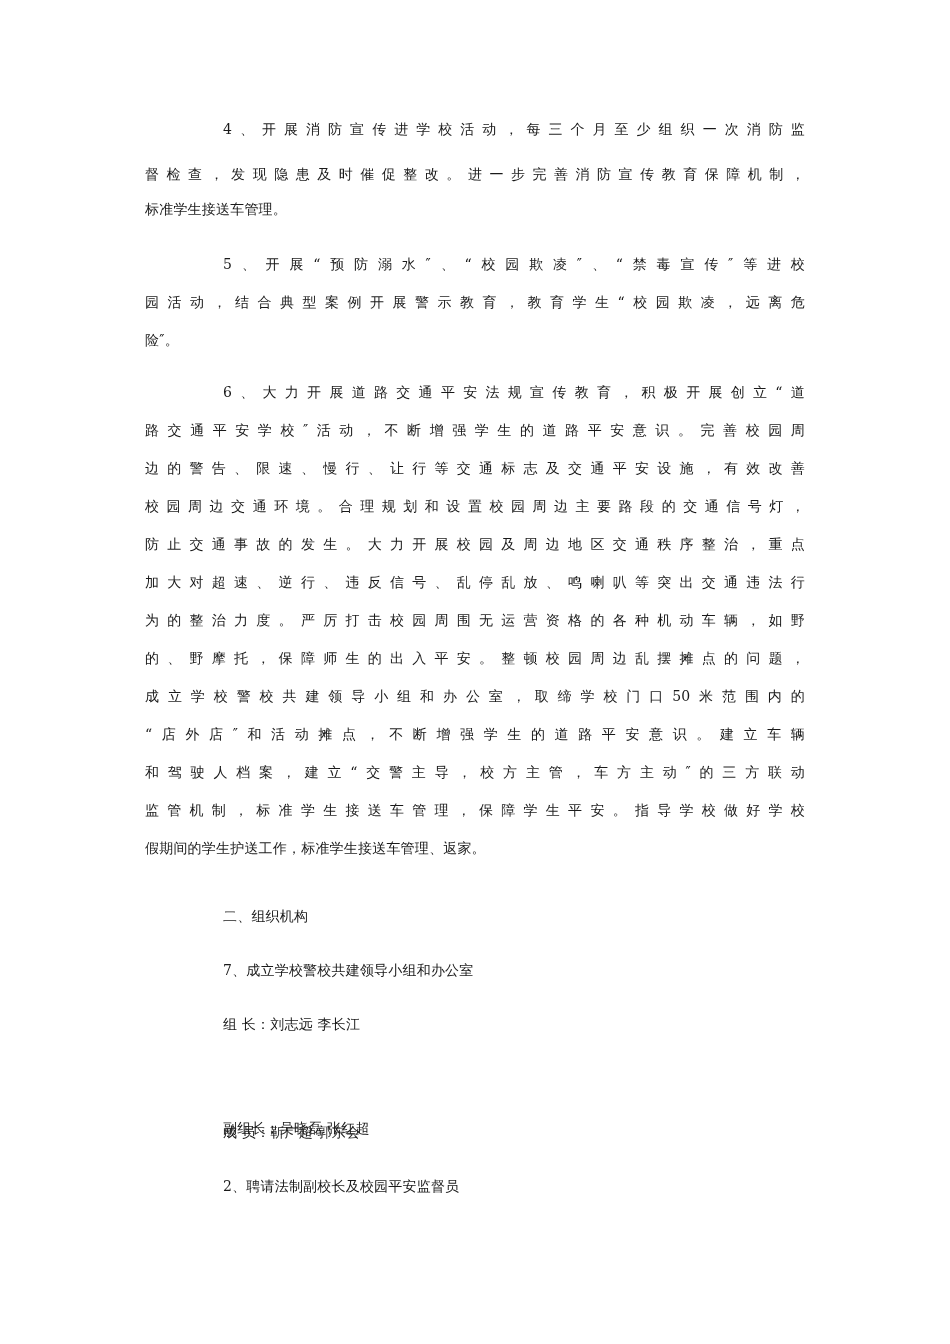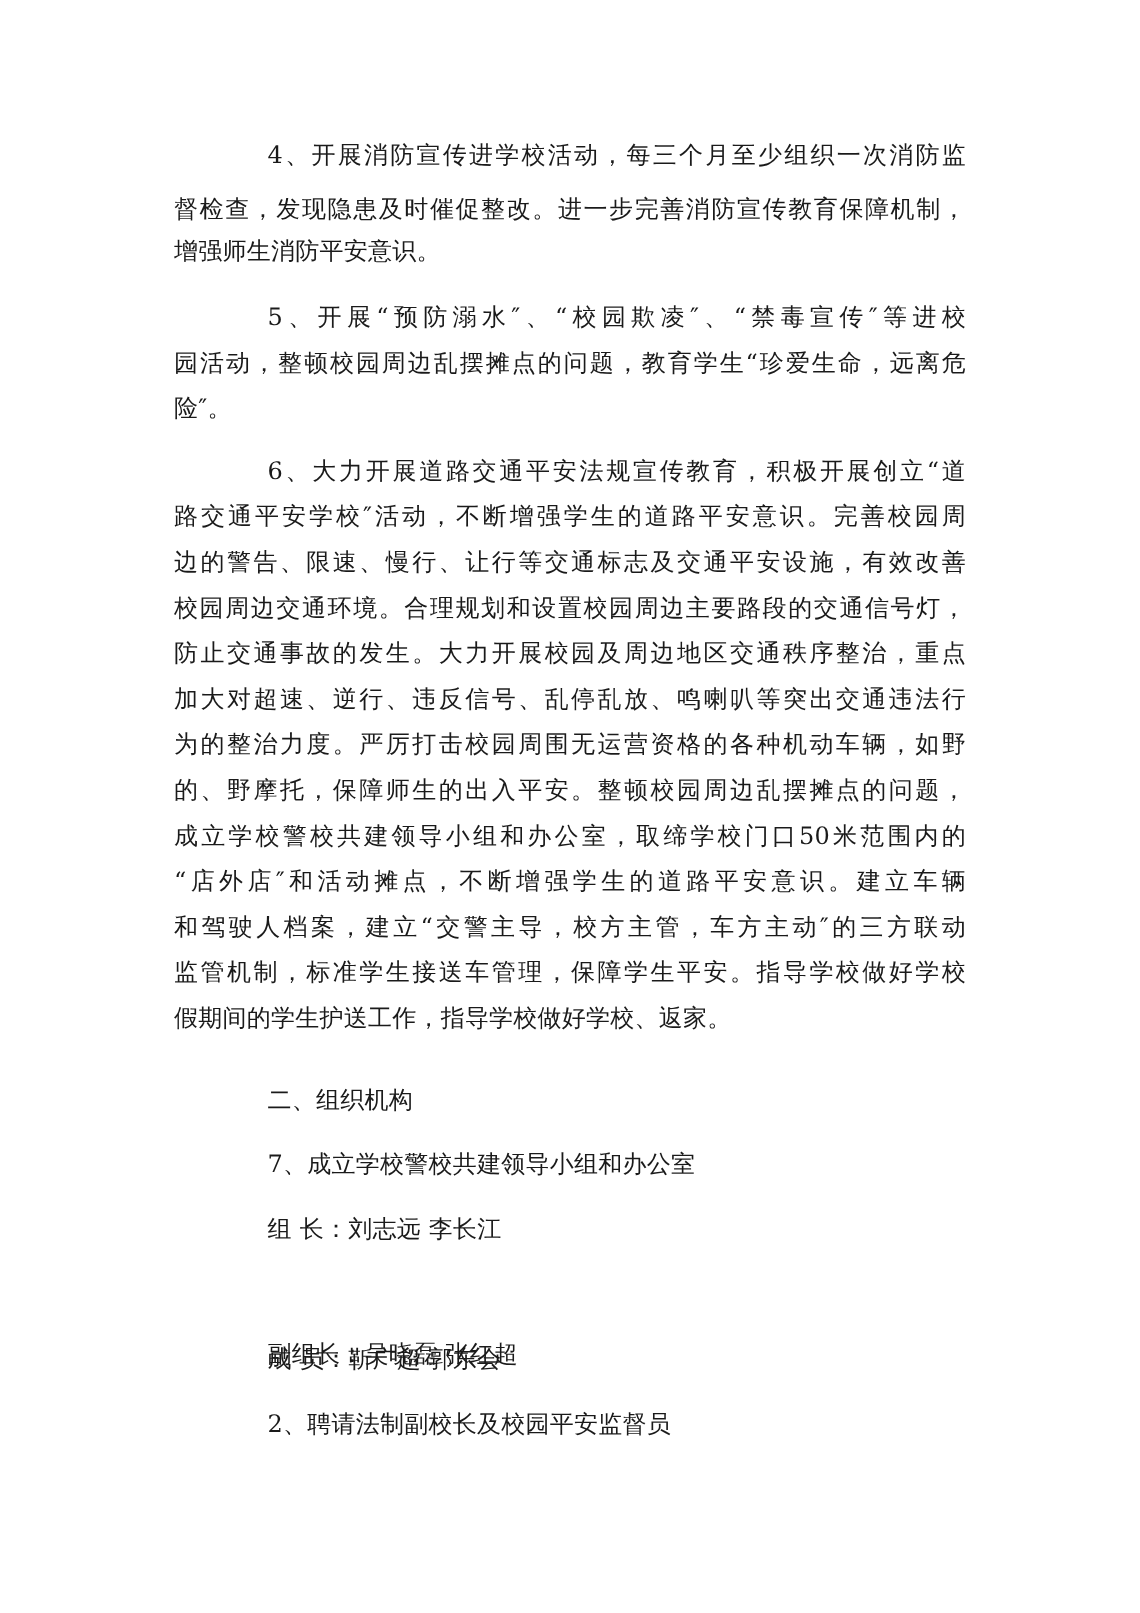--- a/index.html
+++ b/index.html
@@ -19,21 +19,21 @@
       position: absolute;
       left: 145px;
       top: 0;
       width: 660px;
     }
     .line {
       position: absolute;
       left: 0;
       height: 38px;
       line-height: 38px;
-      font-size: 20px;
+      font-size: 14px;
       white-space: nowrap;
       letter-spacing: 0.2px;
     }
     .line.justify {
       width: 660px;
       text-align: justify;
       text-align-last: justify;
     }
     .indent {
       left: 78px;
@@ -42,39 +42,39 @@
       width: 582px;
     }
   </style>
 </head>
 <body>
 
 <div class="page">
 
   <div class="line justify indent" style="top:110px">4、开展消防宣传进学校活动，每三个月至少组织一次消防监</div>
   <div class="line justify" style="top:155px">督检查，发现隐患及时催促整改。进一步完善消防宣传教育保障机制，</div>
-  <div class="line" style="top:190px">增强师生消防平安意识。</div>
+  <div class="line" style="top:190px">标准学生接送车管理。</div>
 
   <div class="line justify indent" style="top:245px">5、开展“预防溺水″、“校园欺凌″、“禁毒宣传″等进校</div>
-  <div class="line justify" style="top:283px">园活动，整顿校园周边乱摆摊点的问题，教育学生“珍爱生命，远离危</div>
+  <div class="line justify" style="top:283px">园活动，结合典型案例开展警示教育，教育学生“校园欺凌，远离危</div>
   <div class="line" style="top:321px">险″。</div>
 
   <div class="line justify indent" style="top:373px">6、大力开展道路交通平安法规宣传教育，积极开展创立“道</div>
   <div class="line justify" style="top:411px">路交通平安学校″活动，不断增强学生的道路平安意识。完善校园周</div>
   <div class="line justify" style="top:449px">边的警告、限速、慢行、让行等交通标志及交通平安设施，有效改善</div>
   <div class="line justify" style="top:487px">校园周边交通环境。合理规划和设置校园周边主要路段的交通信号灯，</div>
   <div class="line justify" style="top:525px">防止交通事故的发生。大力开展校园及周边地区交通秩序整治，重点</div>
   <div class="line justify" style="top:563px">加大对超速、逆行、违反信号、乱停乱放、鸣喇叭等突出交通违法行</div>
   <div class="line justify" style="top:601px">为的整治力度。严厉打击校园周围无运营资格的各种机动车辆，如野</div>
   <div class="line justify" style="top:639px">的、野摩托，保障师生的出入平安。整顿校园周边乱摆摊点的问题，</div>
   <div class="line justify" style="top:677px">成立学校警校共建领导小组和办公室，取缔学校门口50米范围内的</div>
   <div class="line justify" style="top:715px">“店外店″和活动摊点，不断增强学生的道路平安意识。建立车辆</div>
   <div class="line justify" style="top:753px">和驾驶人档案，建立“交警主导，校方主管，车方主动″的三方联动</div>
   <div class="line justify" style="top:791px">监管机制，标准学生接送车管理，保障学生平安。指导学校做好学校</div>
-  <div class="line" style="top:829px">假期间的学生护送工作，指导学校做好学校、返家。</div>
+  <div class="line" style="top:829px">假期间的学生护送工作，标准学生接送车管理、返家。</div>
 
   <div class="line indent" style="top:897px">二、组织机构</div>
   <div class="line indent" style="top:951px">7、成立学校警校共建领导小组和办公室</div>
   <div class="line indent" style="top:1005px">组 长：刘志远 李长江</div>
   <div class="line indent" style="top:1109px">副组长：吴晓磊 张红超</div>
   <div class="line indent" style="top:1113px">成 员：靳广超 郭东会</div>
   <div class="line indent" style="top:1167px">2、聘请法制副校长及校园平安监督员</div>
 
 </div>
 

